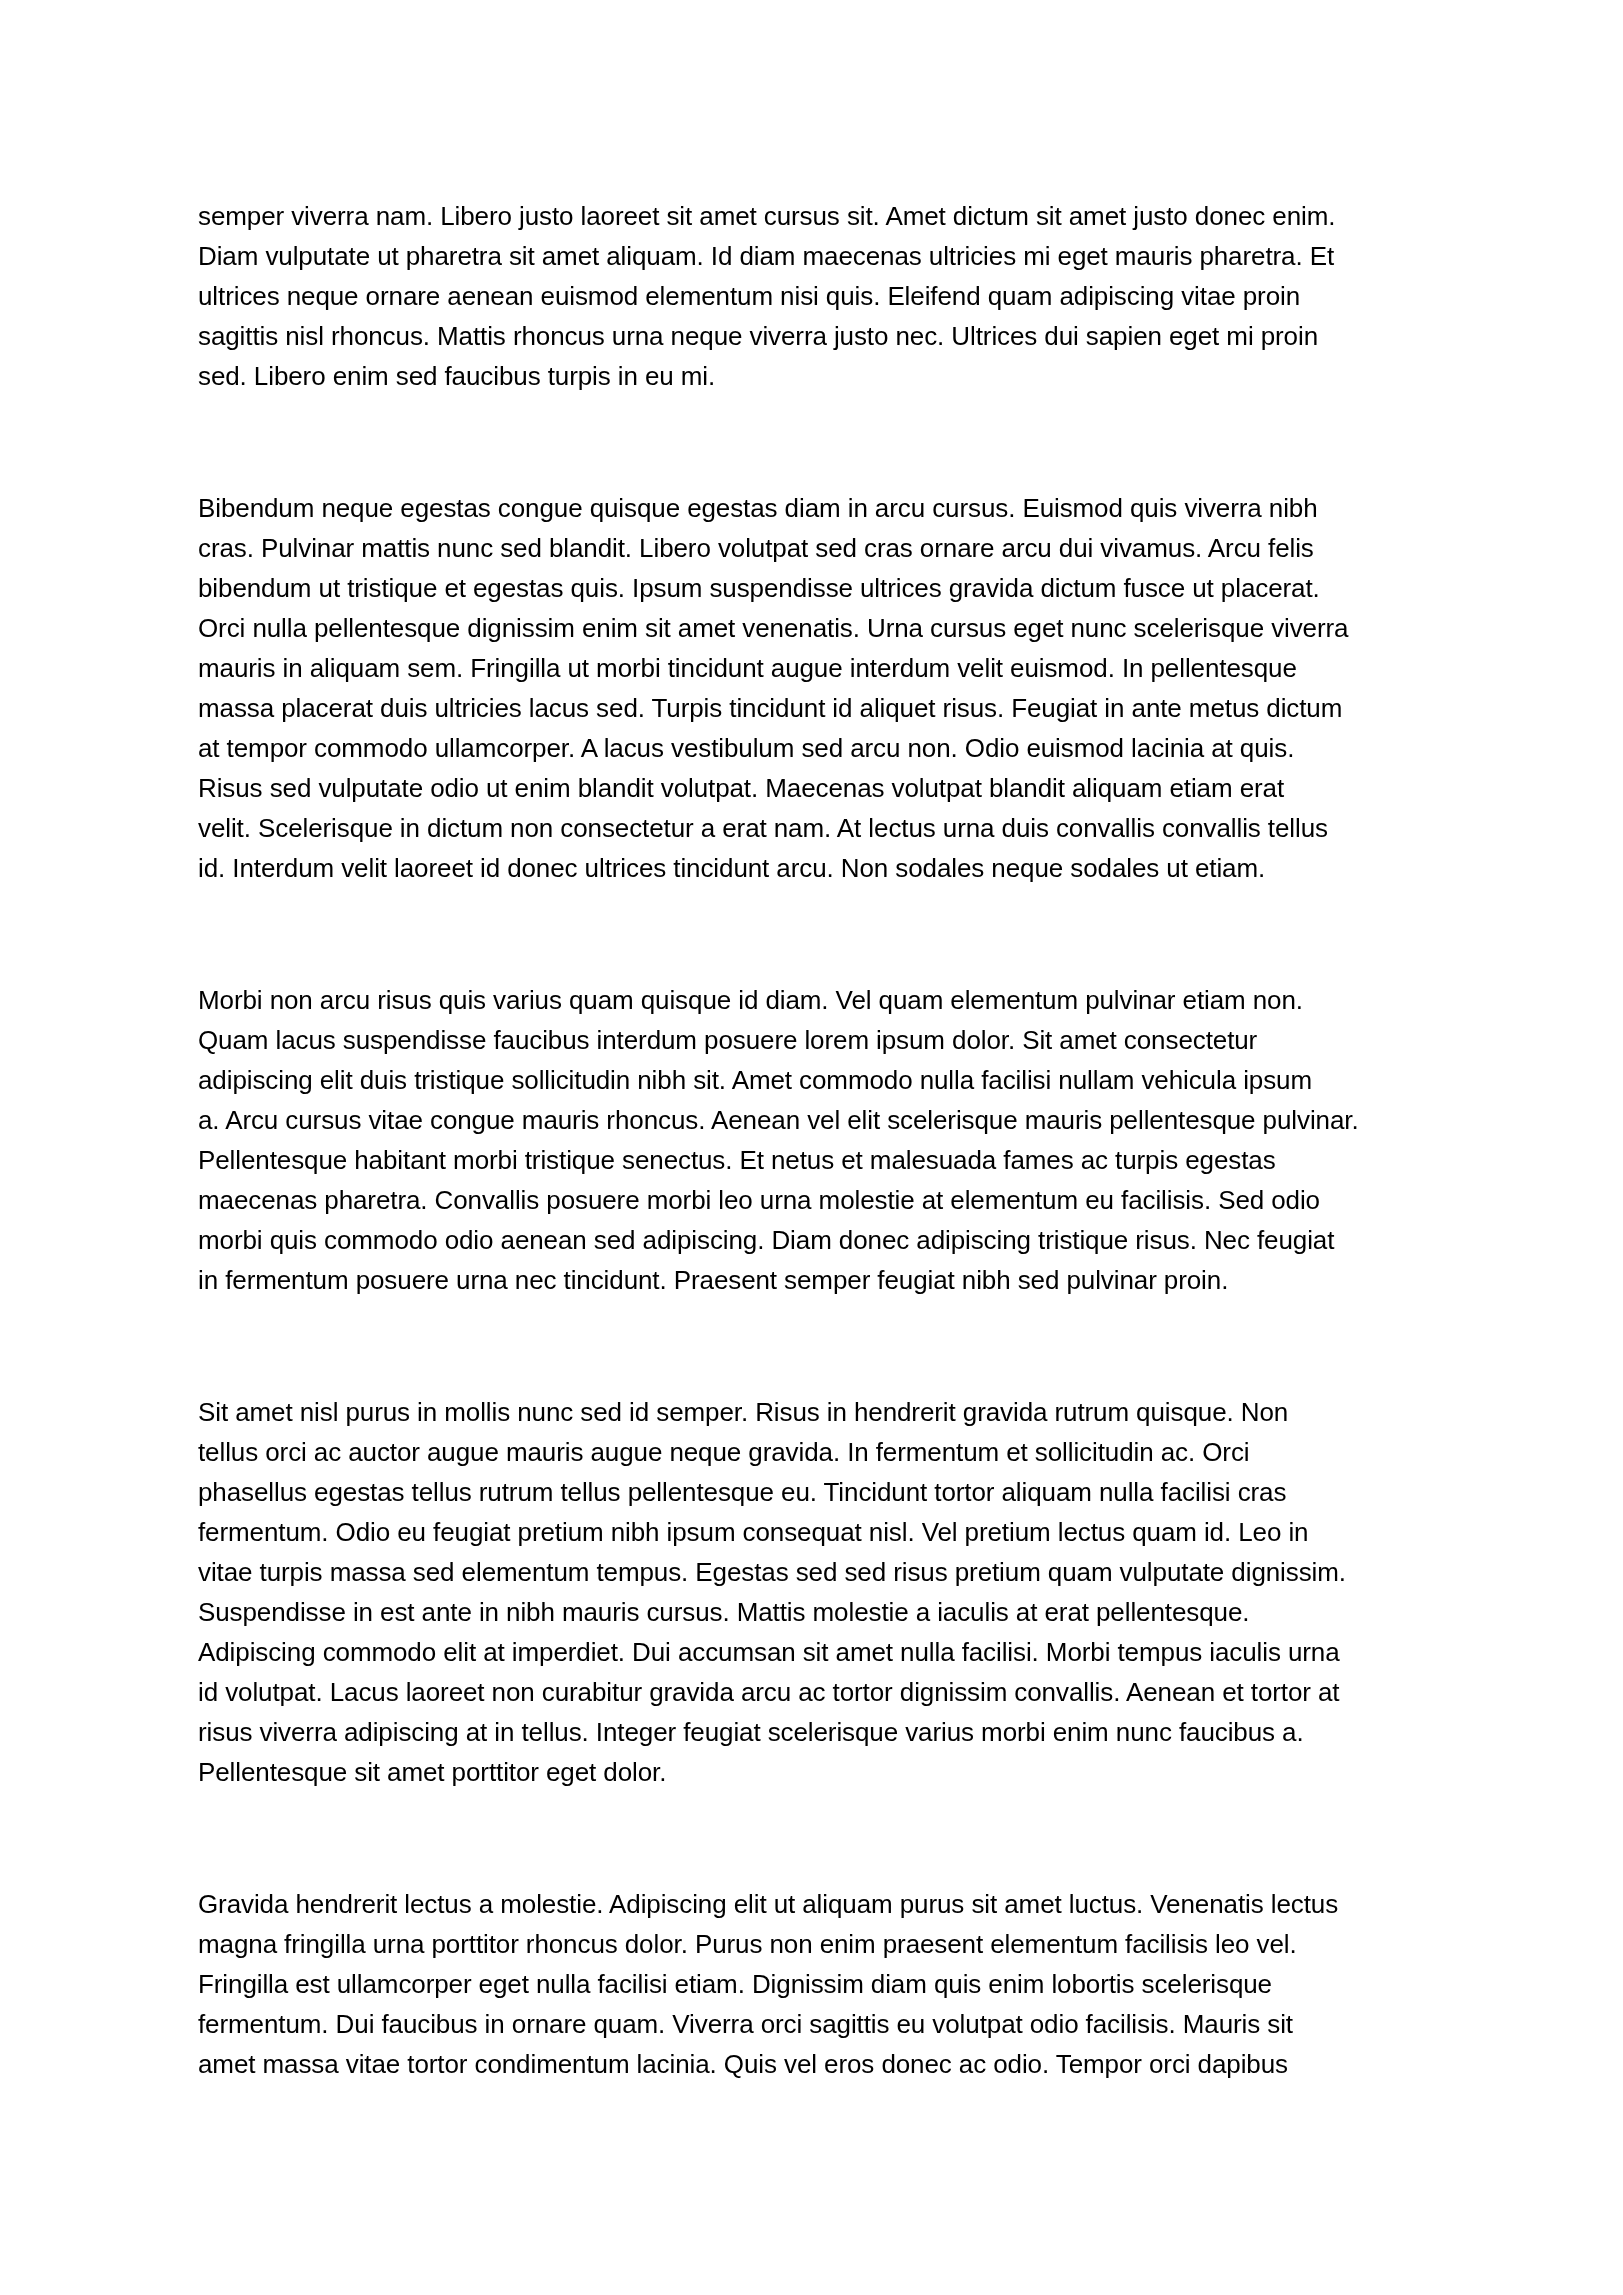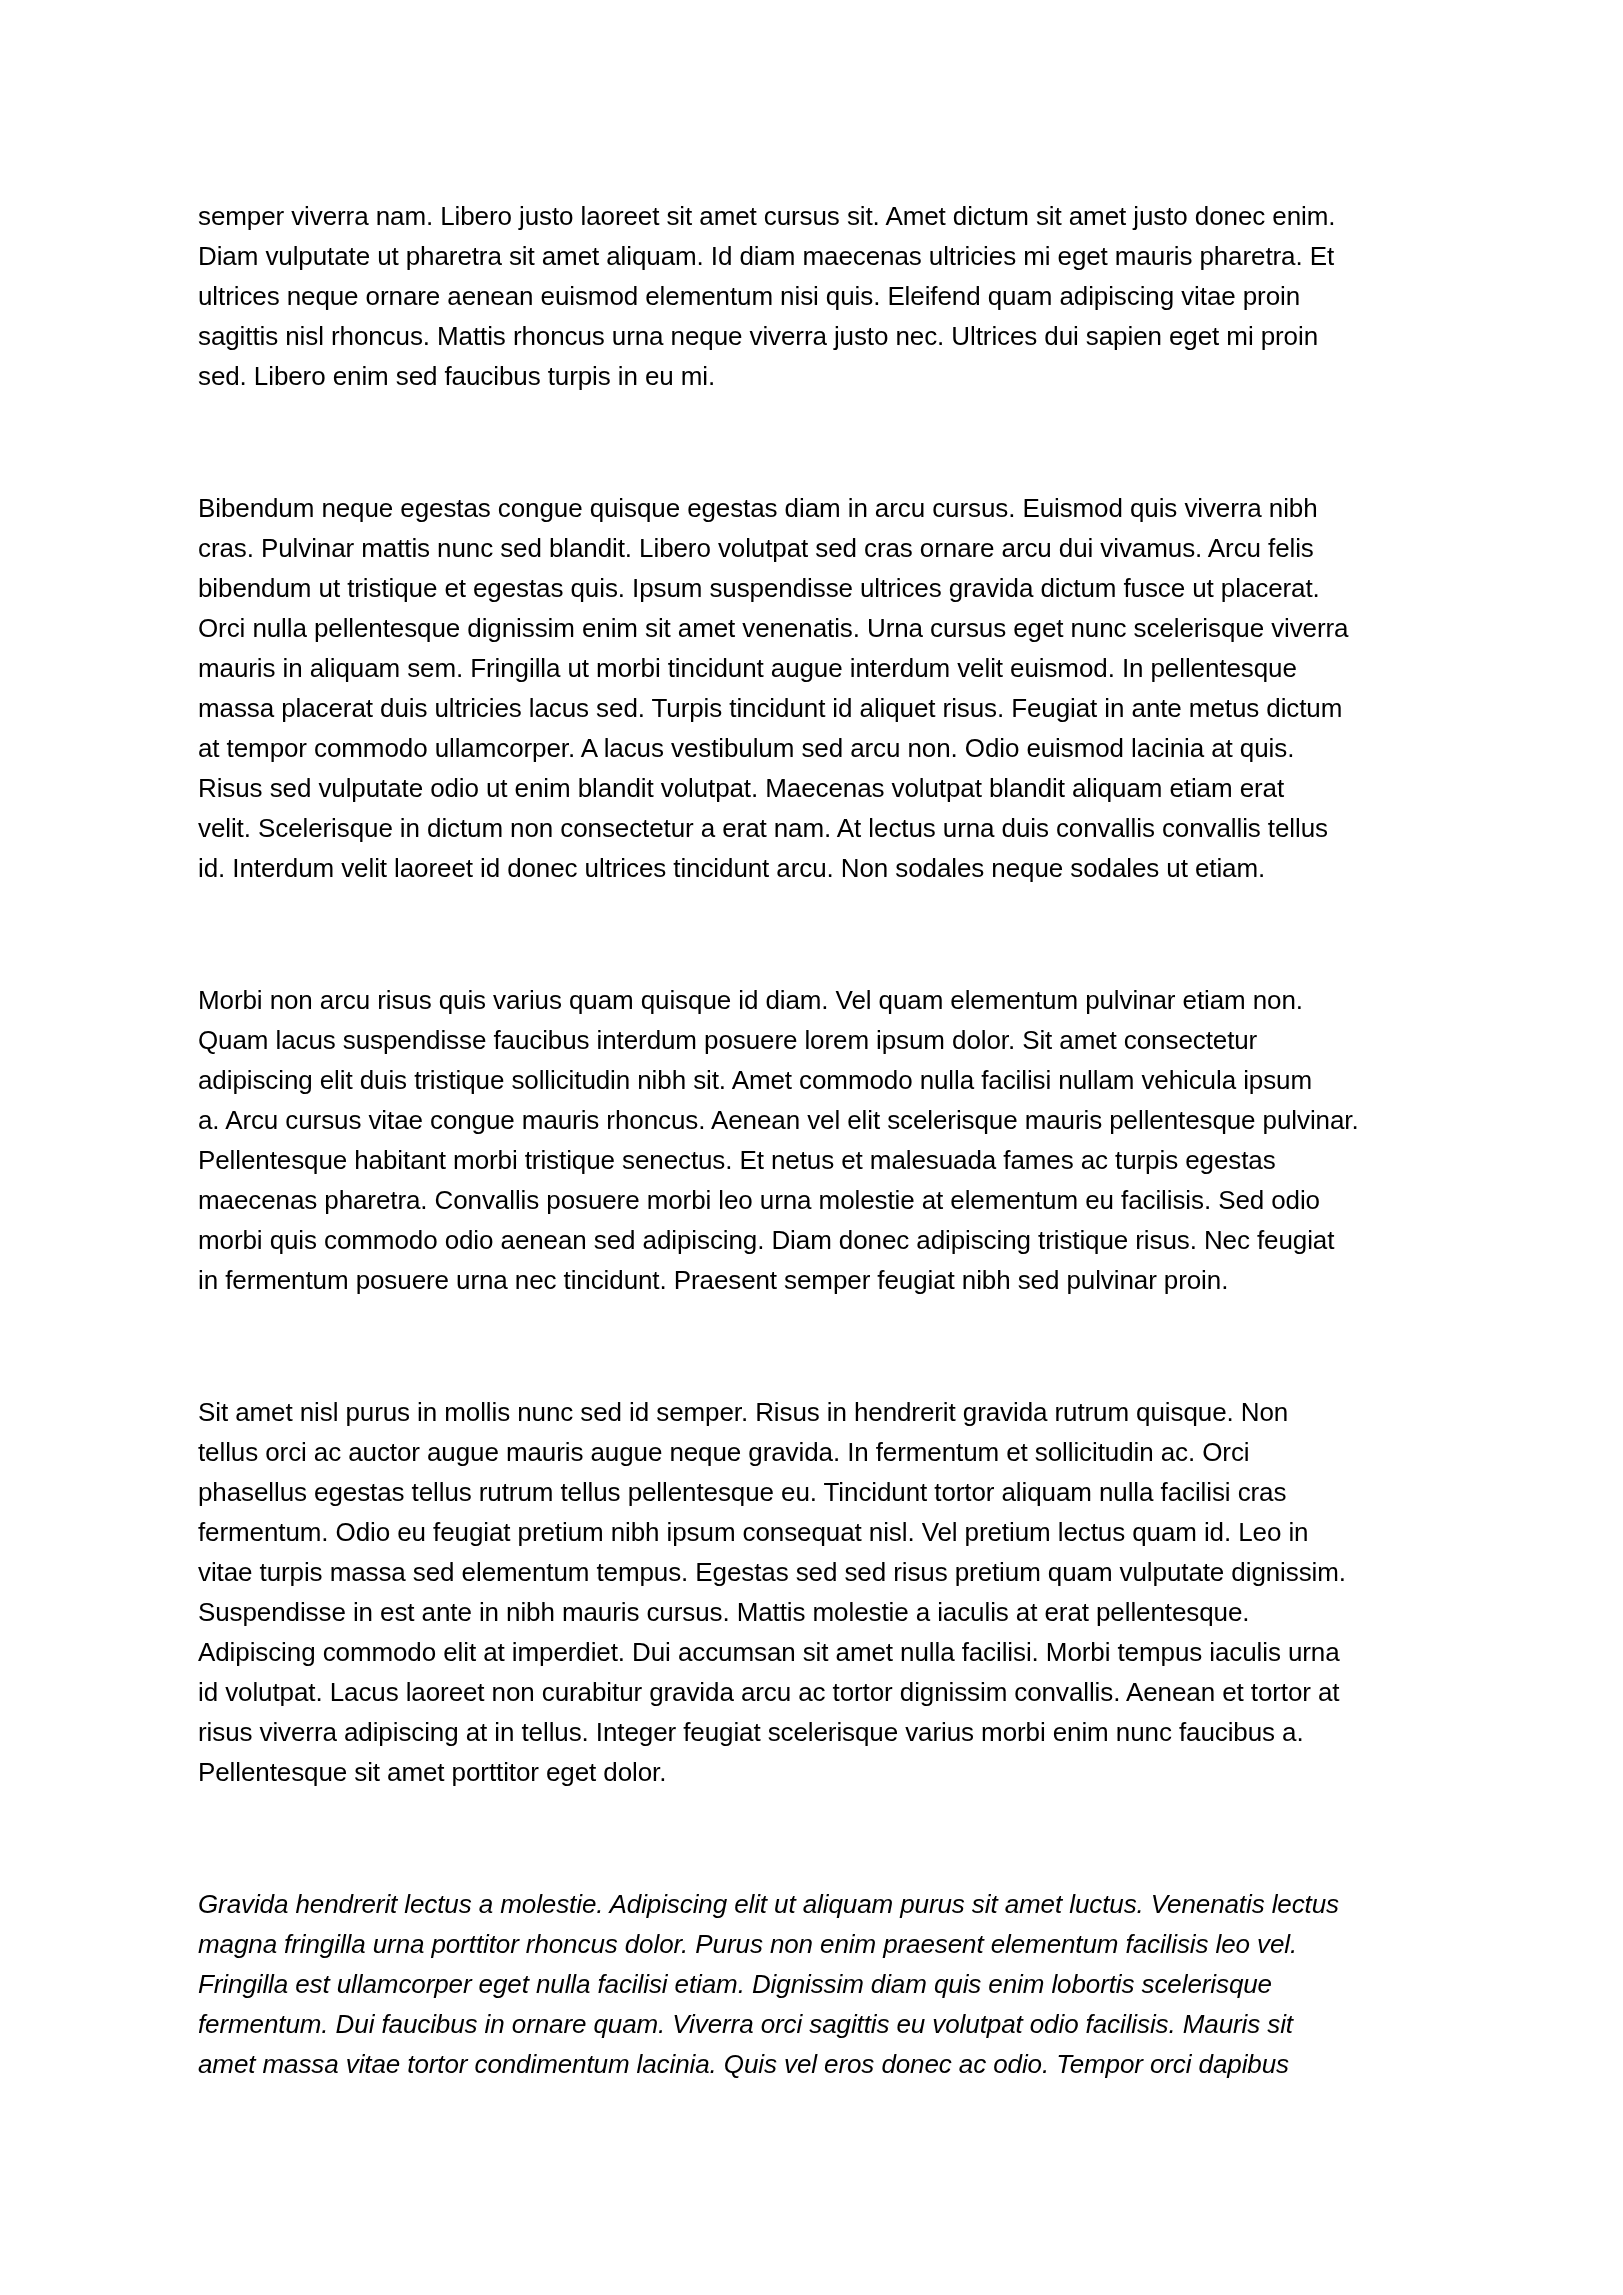--- a/index.html
+++ b/index.html
@@ -20,21 +20,20 @@
     margin: 0 0 92px 0;
     font-family: "Liberation Sans", "DejaVu Sans", sans-serif;
     font-size: 26px;
     line-height: 40px;
     color: #000000;
     white-space: pre;        
     letter-spacing: -0.1px;
   }
   .doc-body p.para:last-child {
     margin-bottom: 16px;
-    font-style: italic;
   }
 </style>
 </head>
 <body>
 
 <div class="page">
   <div class="doc-body">
     <p class="para">semper viverra nam. Libero justo laoreet sit amet cursus sit. Amet dictum sit amet justo donec enim.
 Diam vulputate ut pharetra sit amet aliquam. Id diam maecenas ultricies mi eget mauris pharetra. Et
 ultrices neque ornare aenean euismod elementum nisi quis. Eleifend quam adipiscing vitae proin

